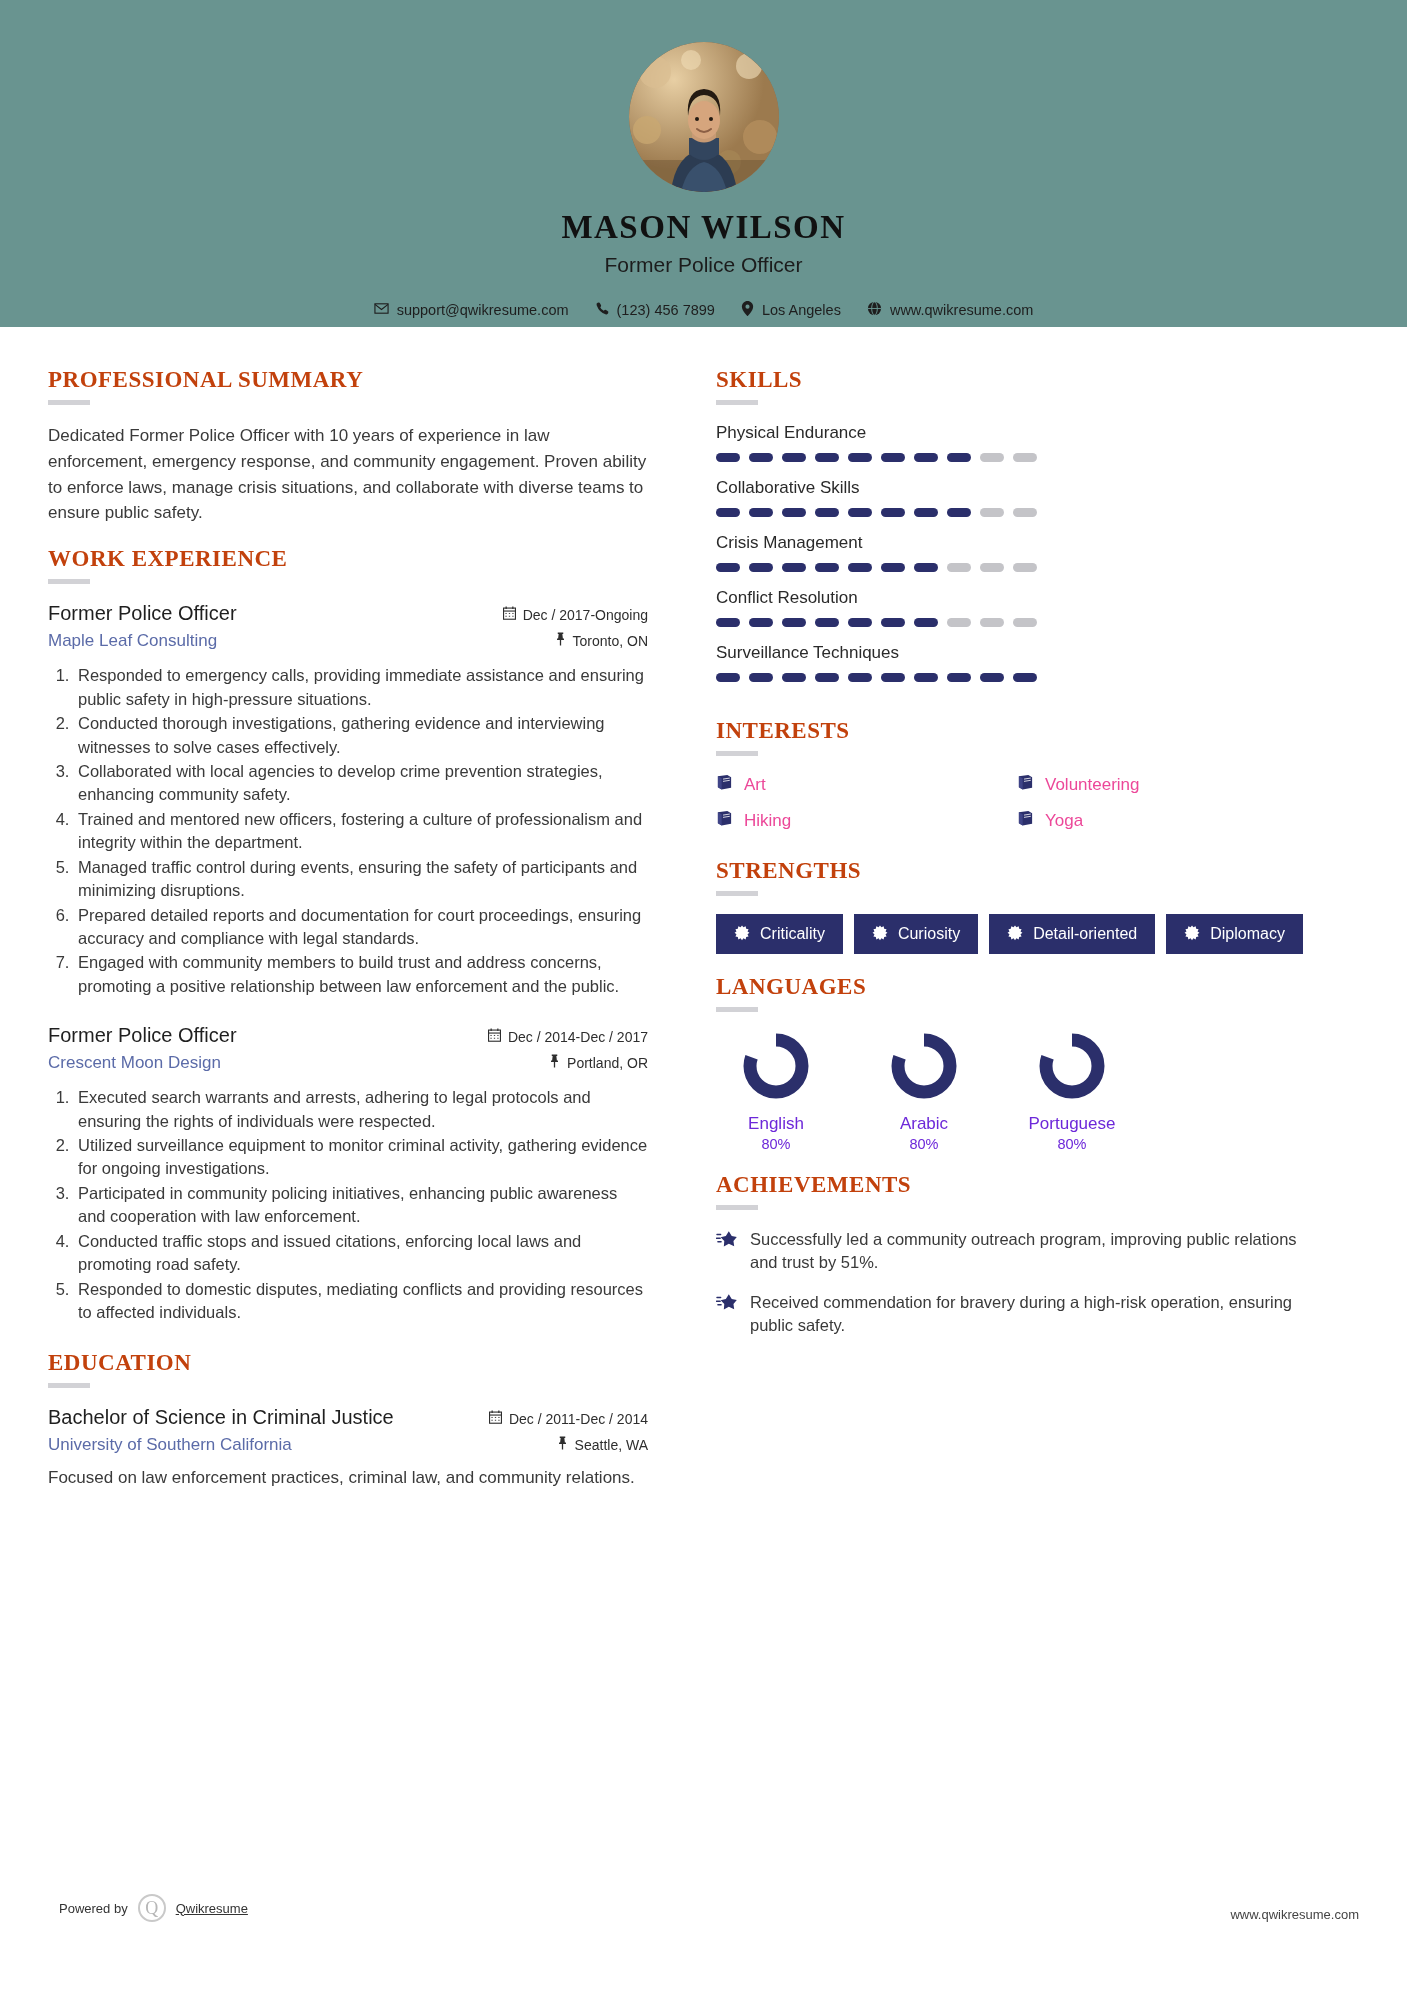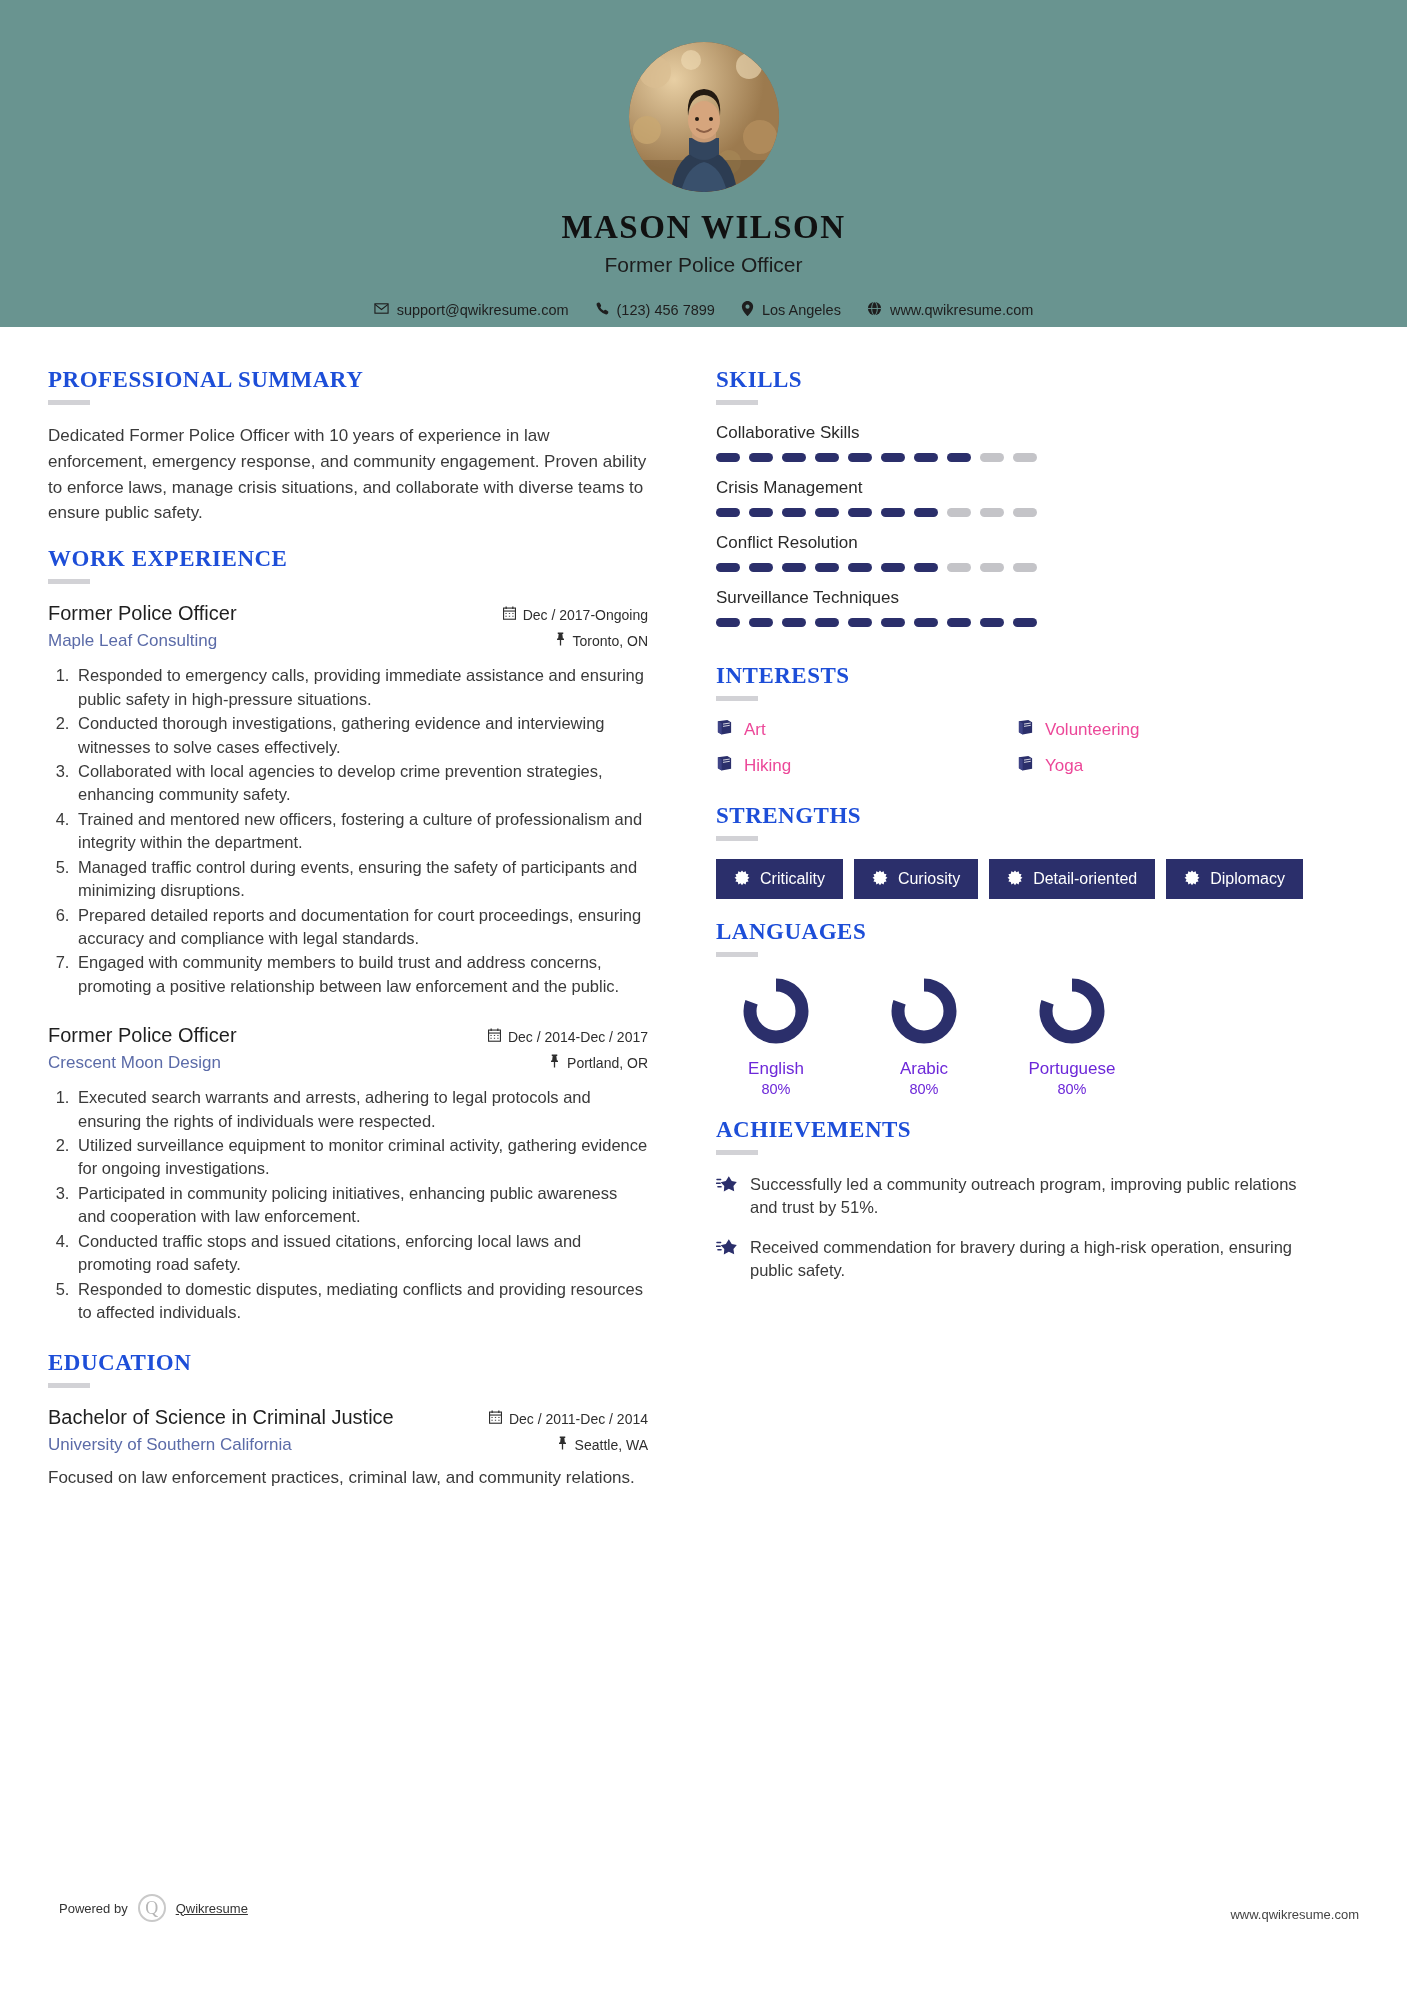--- a/index.html
+++ b/index.html
@@ -73,21 +73,21 @@
   }
   .col-left  { width: 630px; padding-right: 30px; }
   .col-right { width: 640px; padding-left: 38px; }
 
   
   .sec-title {
     font-family: "Liberation Serif", serif;
     font-weight: bold;
     font-size: 23px;
     letter-spacing: 0.5px;
-    color: #1d4ed8;
+    color: #c2410c;
     text-transform: uppercase;
   }
   .sec-rule {
     width: 42px;
     height: 5px;
     background: #d2d2d6;
     margin-top: 7px;
     margin-bottom: 18px;
   }
 
@@ -428,20 +428,35 @@
 
   </div>
 
   <div class="col-right">
 
     <div>
       <div class="sec-title">SKILLS</div>
       <div class="sec-rule"></div>
       <div id="skills-list">
           <div class="skill">
+            <div class="skill-name">Physical Endurance</div>
+            <div class="dots">
+              <span class="dot on"></span>
+              <span class="dot on"></span>
+              <span class="dot on"></span>
+              <span class="dot on"></span>
+              <span class="dot on"></span>
+              <span class="dot on"></span>
+              <span class="dot on"></span>
+              <span class="dot on"></span>
+              <span class="dot"></span>
+              <span class="dot"></span>
+            </div>
+          </div>
+          <div class="skill">
             <div class="skill-name">Collaborative Skills</div>
             <div class="dots">
               <span class="dot on"></span>
               <span class="dot on"></span>
               <span class="dot on"></span>
               <span class="dot on"></span>
               <span class="dot on"></span>
               <span class="dot on"></span>
               <span class="dot on"></span>
               <span class="dot on"></span>

